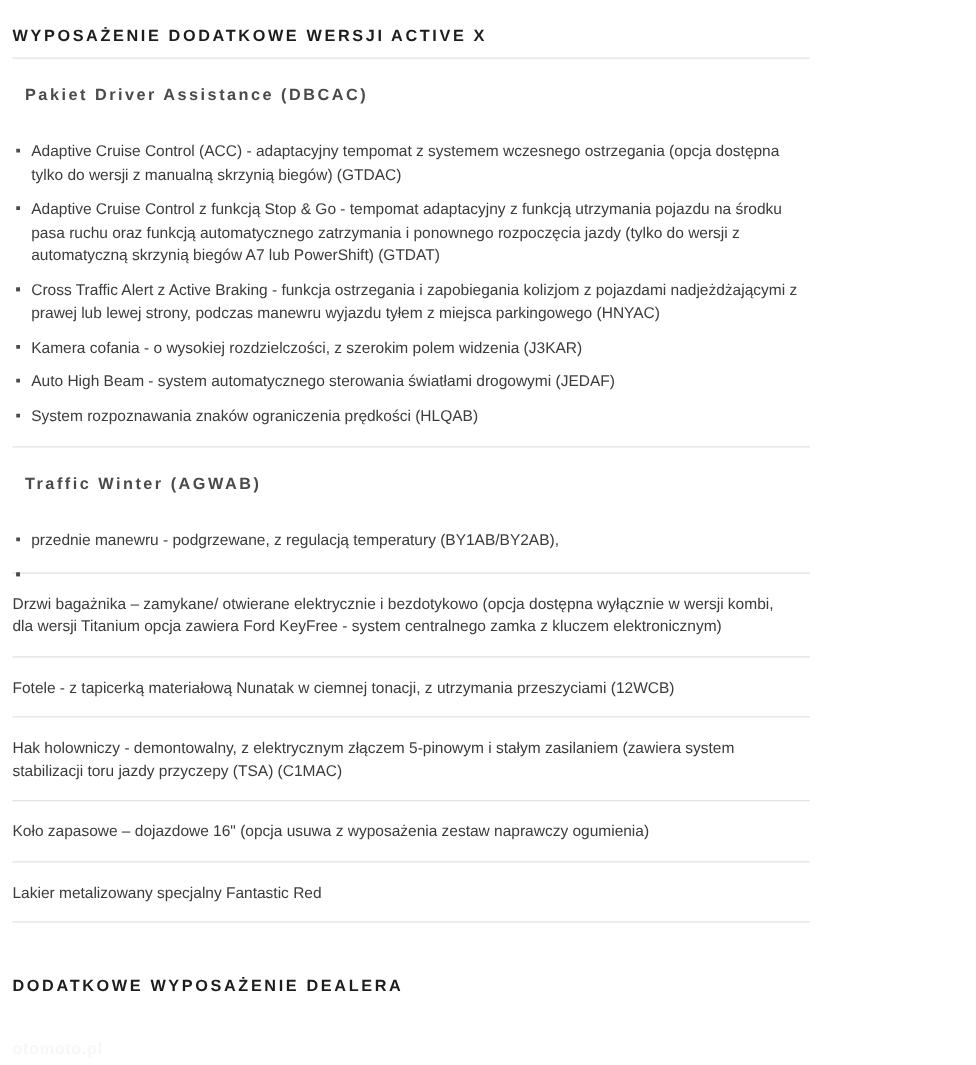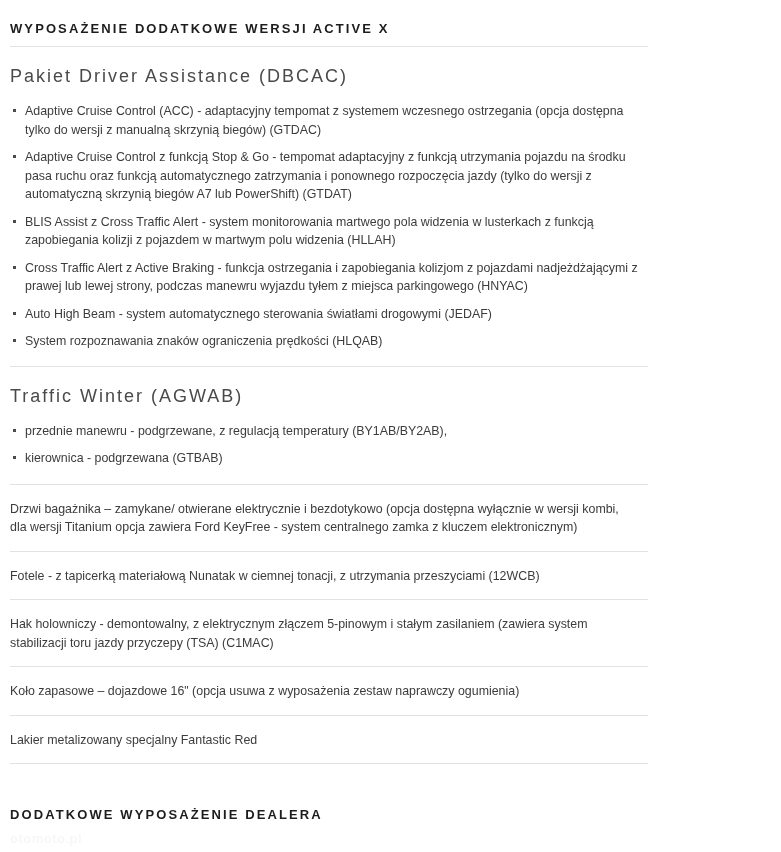--- a/index.html
+++ b/index.html
@@ -41,32 +41,32 @@
   
   .hr {
     height: 1px;
     background: #e2e2e2;
     margin: 8px 0 0 10px;
     margin-right: 0;
   }
 
   
   .pkg-heading {
-    font-size: 18px;
-    font-weight: normal;
+    font-size: 13px;
+    font-weight: bold;
     letter-spacing: 2.0px;
     color: #4a4a4a;
-    padding: 19px 10px 0 10px;
+    padding: 19px 10px 0 20px;
     line-height: 20px;
   }
 
   
   ul.feature-list {
     list-style: none;
-    margin: 16px 0 0 0;
+    margin: 26px 0 0 0;
     padding: 0 8px 0 0;
   }
   ul.feature-list li {
     position: relative;
     font-size: 12.4px;
     line-height: 18.5px;
     color: #3c3c3c;
     padding: 0 0 0 25px;
     margin: 0 0 9px 0;
   }
@@ -118,28 +118,28 @@
     <li>
       <span class="bullet"></span>
       <span>Adaptive Cruise Control (ACC) - adaptacyjny tempomat z systemem wczesnego ostrzegania (opcja dostępna tylko do wersji z manualną skrzynią biegów) (GTDAC)</span>
     </li>
     <li>
       <span class="bullet"></span>
       <span>Adaptive Cruise Control z funkcją Stop &amp; Go - tempomat adaptacyjny z funkcją utrzymania pojazdu na środku pasa ruchu oraz funkcją automatycznego zatrzymania i ponownego rozpoczęcia jazdy (tylko do wersji z automatyczną skrzynią biegów A7 lub PowerShift) (GTDAT)</span>
     </li>
     <li>
       <span class="bullet"></span>
-      <span>BLIS Assist z Cross Traffic Alert - system monitorowania martwego pola widzenia w lusterkach z funkcją zapobiegania kolizji z pojazdem w martwym polu widzenia (HLLAH)</span>
     </li>
     <li>
       <span class="bullet"></span>
       <span>Cross Traffic Alert z Active Braking - funkcja ostrzegania i zapobiegania kolizjom z pojazdami nadjeżdżającymi z prawej lub lewej strony, podczas manewru wyjazdu tyłem z miejsca parkingowego (HNYAC)</span>
     </li>
     <li>
       <span class="bullet"></span>
+      <span>Kamera cofania - o wysokiej rozdzielczości, z szerokim polem widzenia (J3KAR)</span>
     </li>
     <li>
       <span class="bullet"></span>
       <span>Auto High Beam - system automatycznego sterowania światłami drogowymi (JEDAF)</span>
     </li>
     <li>
       <span class="bullet"></span>
       <span>System rozpoznawania znaków ograniczenia prędkości (HLQAB)</span>
     </li>
   </ul>
@@ -149,21 +149,20 @@
   <ul class="feature-list">
     <li>
       <span class="bullet"></span>
       <span>przednie manewru - podgrzewane, z regulacją temperatury (BY1AB/BY2AB),</span>
     </li>
     <li>
       <span class="bullet"></span>
     </li>
     <li>
       <span class="bullet"></span>
-      <span>kierownica - podgrzewana (GTBAB)</span>
     </li>
   </ul>
   <div class="hr" style="margin-top:16px;"></div>
 
   <div class="item-row">Drzwi bagażnika – zamykane/ otwierane elektrycznie i bezdotykowo (opcja dostępna wyłącznie w wersji kombi, dla wersji Titanium opcja zawiera Ford KeyFree - system centralnego zamka z kluczem elektronicznym)</div>
   <div class="hr" style="margin-top:14px;"></div>
 
   <div class="item-row">Fotele - z tapicerką materiałową Nunatak w ciemnej tonacji, z utrzymania przeszyciami (12WCB)</div>
   <div class="hr" style="margin-top:14px;"></div>
 

